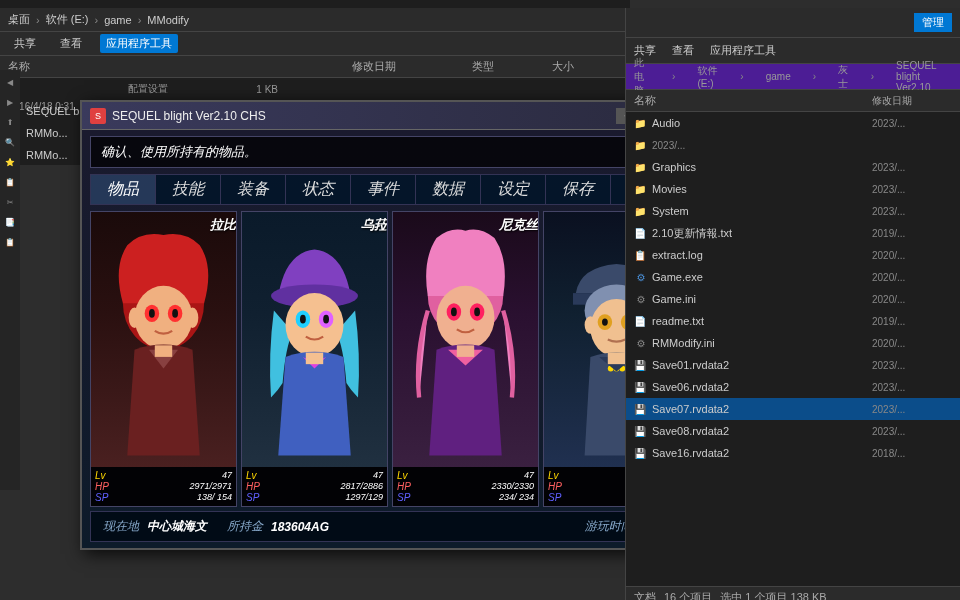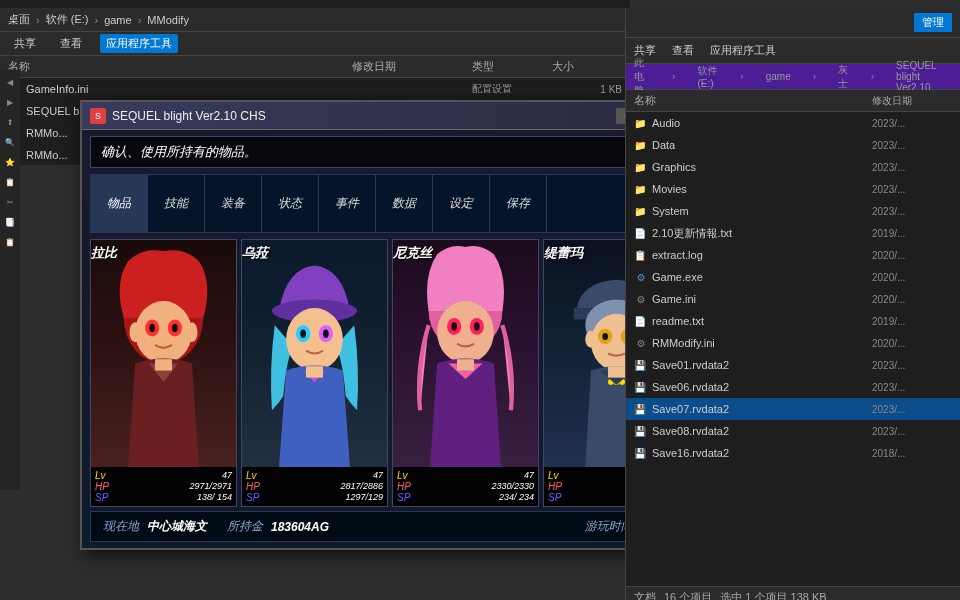--- a/index.html
+++ b/index.html
@@ -236,22 +236,22 @@
     
     .game-menu-bar {
       background: rgba(0,20,40,0.8);
       border: 1px solid #335;
       margin: 0 8px 6px;
       display: flex;
       flex-shrink: 0;
     }
 
     .menu-item-game {
-      padding: 20px 16px;
-      font-size: 12px;
+      padding: 4px 16px;
+      font-size: 16px;
       cursor: pointer;
       color: #ddd;
       border-right: 1px solid #335;
       white-space: nowrap;
     }
 
     .menu-item-game.active {
       background: rgba(60,80,120,0.6);
       color: #fff;
     }
@@ -293,21 +293,21 @@
     .char-portrait svg {
       width: 100%;
       height: 100%;
     }
 
     .char-name {
       position: absolute;
       top: 4px;
       left: 0;
       right: 0;
-      text-align: left;
+      text-align: right;
       font-size: 13px;
       color: #fff;
       text-shadow: 1px 1px 2px #000;
       font-weight: bold;
     }
 
     .char-stats {
       background: rgba(0,0,0,0.8);
       padding: 3px 4px;
       font-size: 10px;
@@ -480,24 +480,20 @@
       <span class="toolbar-btn active">应用程序工具</span>
     </div>
     <div class="top-file-header">
       <span style="flex:1">名称</span>
       <span style="width:120px">修改日期</span>
       <span style="width:80px">类型</span>
       <span style="width:70px">大小</span>
     </div>
     <div class="top-file-rows">
       <div class="file-row">
-        <span class="col-name">
-          <span class="file-icon ini-icon">⚙</span>
-          <span>GameInfo.ini</span>
-        </span>
         <span class="col-date">2016/4/18 0:31</span>
         <span class="col-type">配置设置</span>
         <span class="col-size">1 KB</span>
       </div>
       <div class="file-row">
         <span class="col-name">
           <span class="file-icon folder-icon">📁</span>
           <span>SEQUEL blight Ver2.10 CHS</span>
         </span>
         <span class="col-date"></span>
@@ -791,21 +787,20 @@
       <span class="right-col-date">修改日期</span>
     </div>
     <div class="right-file-list">
       <div class="right-file-row">
         <span class="file-icon folder-icon">📁</span>
         <span class="right-file-name">Audio</span>
         <span class="right-file-date">2023/...</span>
       </div>
       <div class="right-file-row">
         <span class="file-icon folder-icon">📁</span>
-        <span class="right-file-name">Data</span>
         <span class="right-file-date">2023/...</span>
       </div>
       <div class="right-file-row">
         <span class="file-icon folder-icon">📁</span>
         <span class="right-file-name">Graphics</span>
         <span class="right-file-date">2023/...</span>
       </div>
       <div class="right-file-row">
         <span class="file-icon folder-icon">📁</span>
         <span class="right-file-name">Movies</span>

